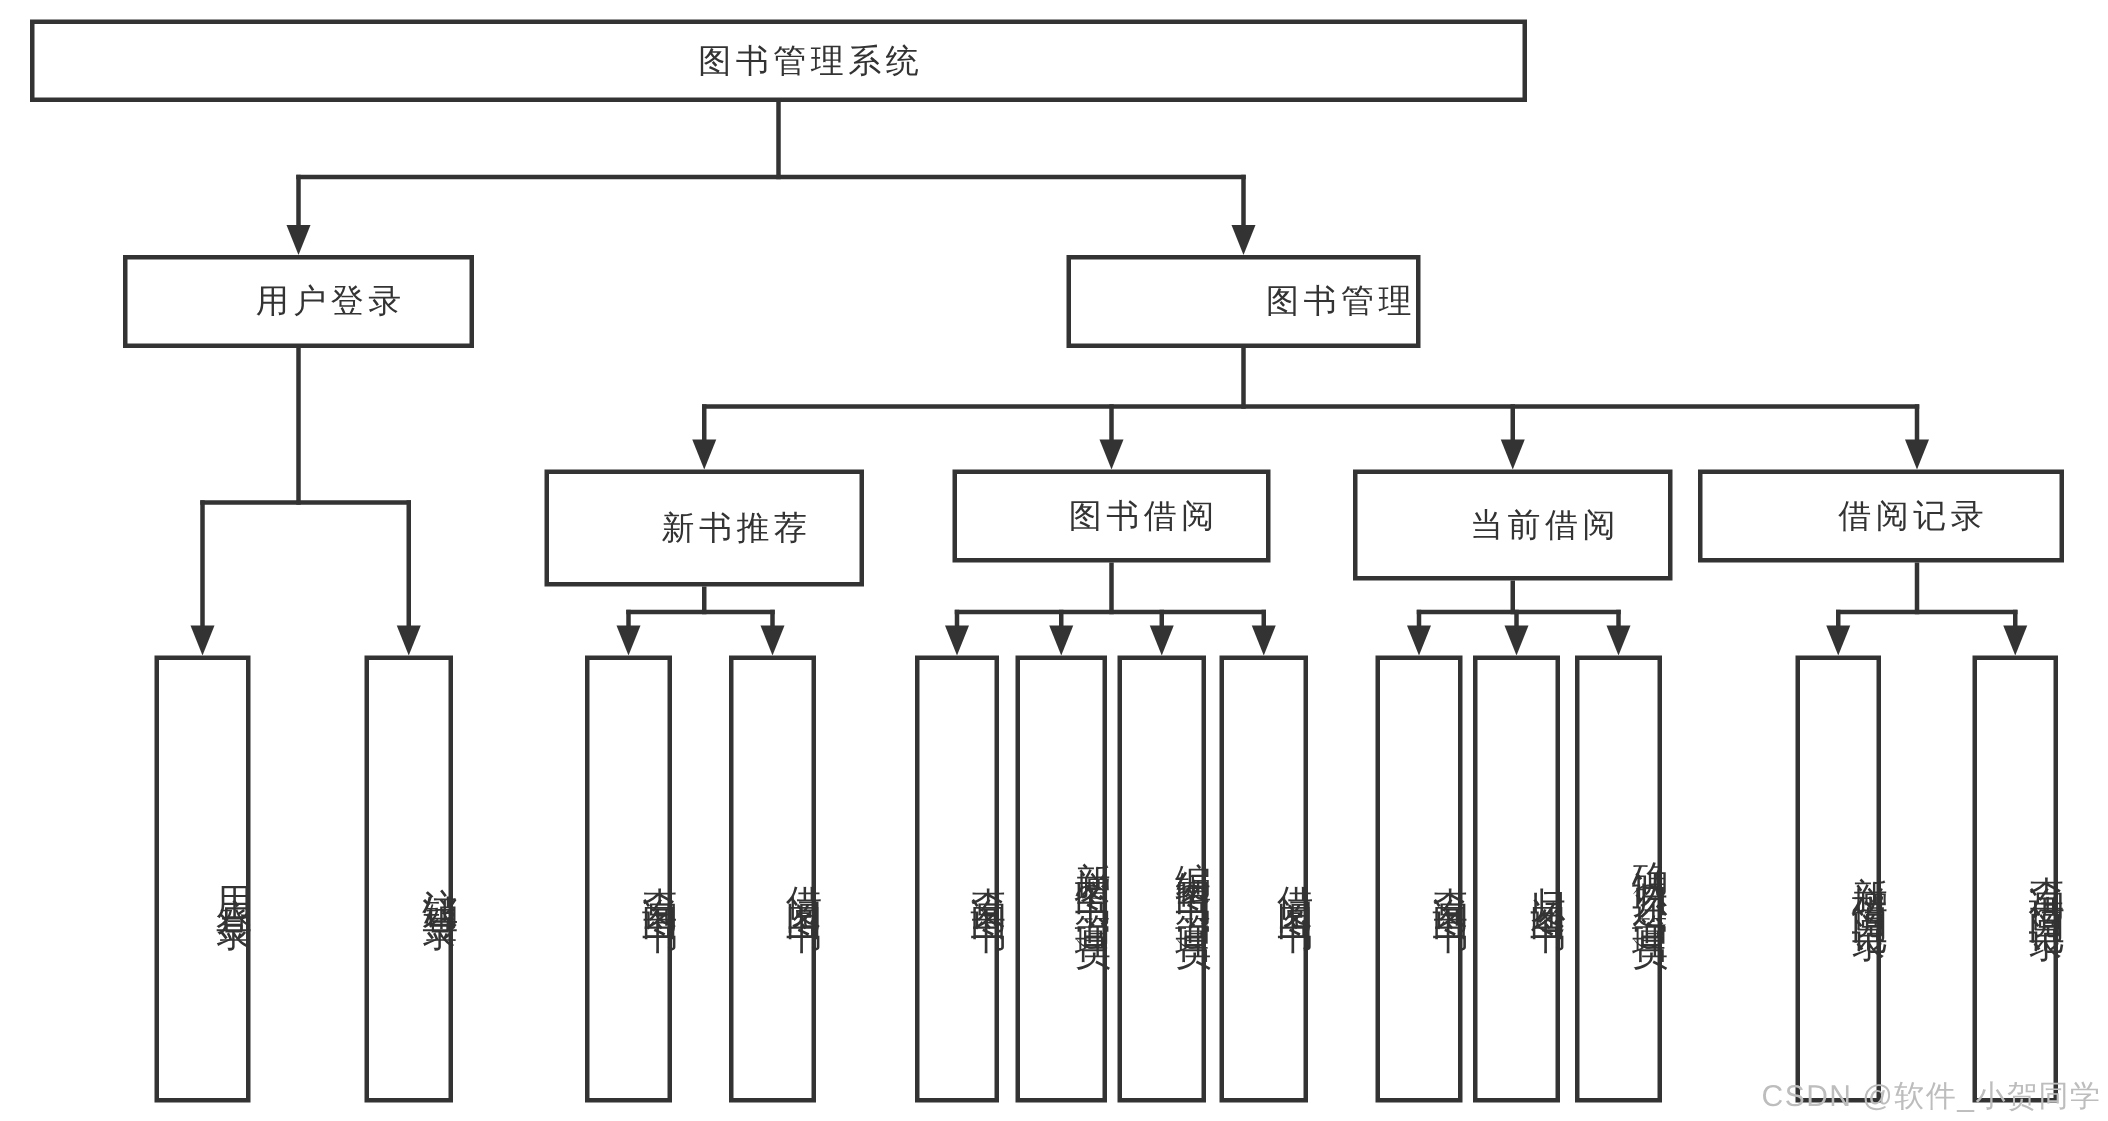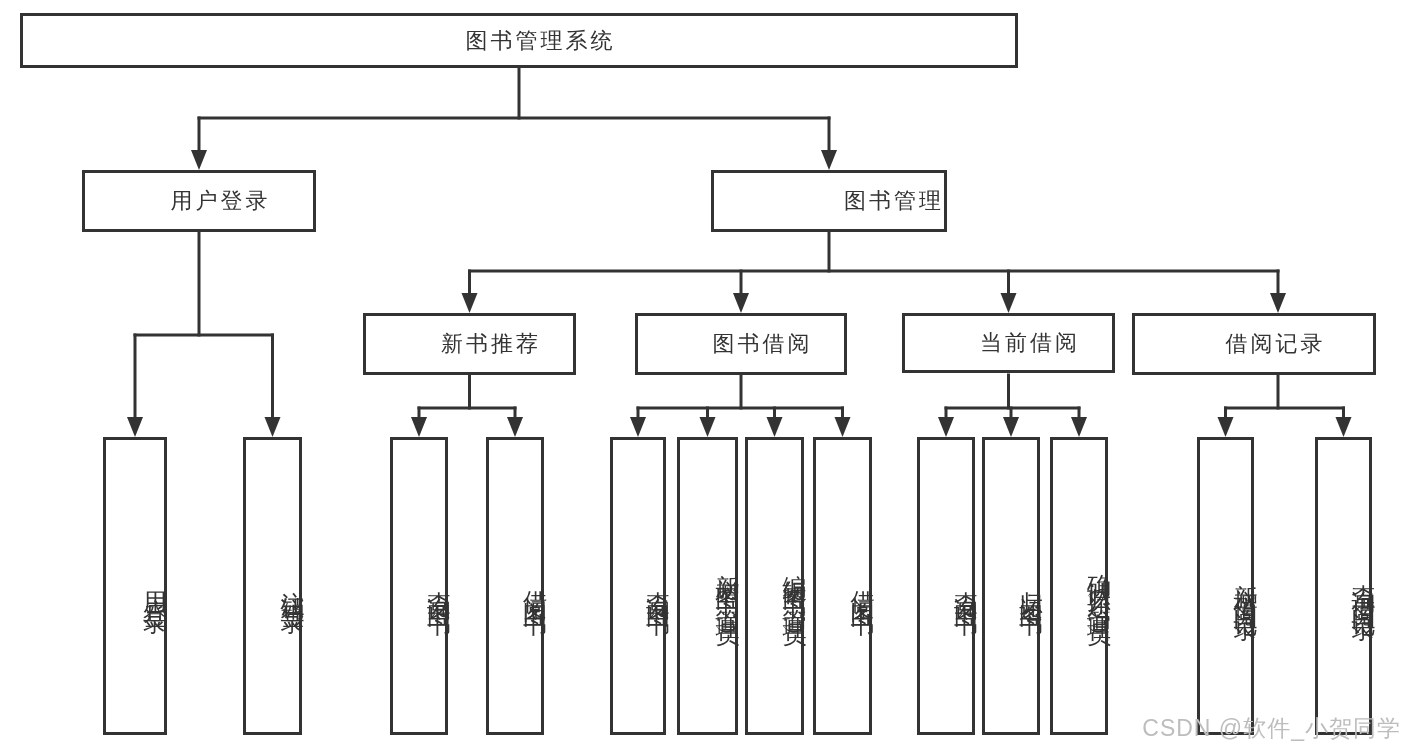--- a/index.html
+++ b/index.html
@@ -32,21 +32,21 @@
     text-orientation:mixed;
     font-size:24px;
     letter-spacing:7px;
     line-height:1;
     white-space:nowrap;
   }
   #watermark{
     position:absolute;
     right:4px;bottom:3px;
     z-index:3;
-    font-size:23px;
+    font-size:20px;
     color:var(--wm,#bdbdbd);
     letter-spacing:1px;
     white-space:nowrap;
   }
 </style>
 </head>
 <body>
 
 <div id="stage" style="--line: #333333; --text: #333333; --bg: #ffffff; --wm: #bdbdbd;">
   <svg id="connector-layer" width="1405" height="747">
@@ -120,27 +120,27 @@
   <div id="watermark">CSDN @软件_小贺同学</div>
 <div class="box" style="left: 20px; top: 13px; width: 998px; height: 55px;">
       <span class="h-label">图书管理系统</span>
     </div>
     <div class="box" style="left: 82px; top: 170px; width: 234px; height: 62px;">
       <span class="h-label">用户登录</span>
     </div>
     <div class="box" style="left: 711px; top: 170px; width: 236px; height: 62px; justify-content: flex-end;">
       <span class="h-label">图书管理</span>
     </div>
-    <div class="box" style="left: 363px; top: 313px; width: 213px; height: 62px;">
+    <div class="box" style="left: 363px; top: 313px; width: 213px; height: 78px;">
       <span class="h-label">新书推荐</span>
     </div>
     <div class="box" style="left: 635px; top: 313px; width: 212px; height: 62px;">
       <span class="h-label">图书借阅</span>
     </div>
-    <div class="box" style="left: 902px; top: 313px; width: 213px; height: 60px;">
+    <div class="box" style="left: 902px; top: 313px; width: 213px; height: 74px;">
       <span class="h-label">当前借阅</span>
     </div>
     <div class="box" style="left: 1132px; top: 313px; width: 244px; height: 62px;">
       <span class="h-label">借阅记录</span>
     </div>
     <div class="box" style="left: 103px; top: 437px; width: 64px; height: 298px;">
       <span class="v-label">用户登录</span>
     </div>
     <div class="box" style="left: 243px; top: 437px; width: 59px; height: 298px;">
       <span class="v-label">注销登录</span>

